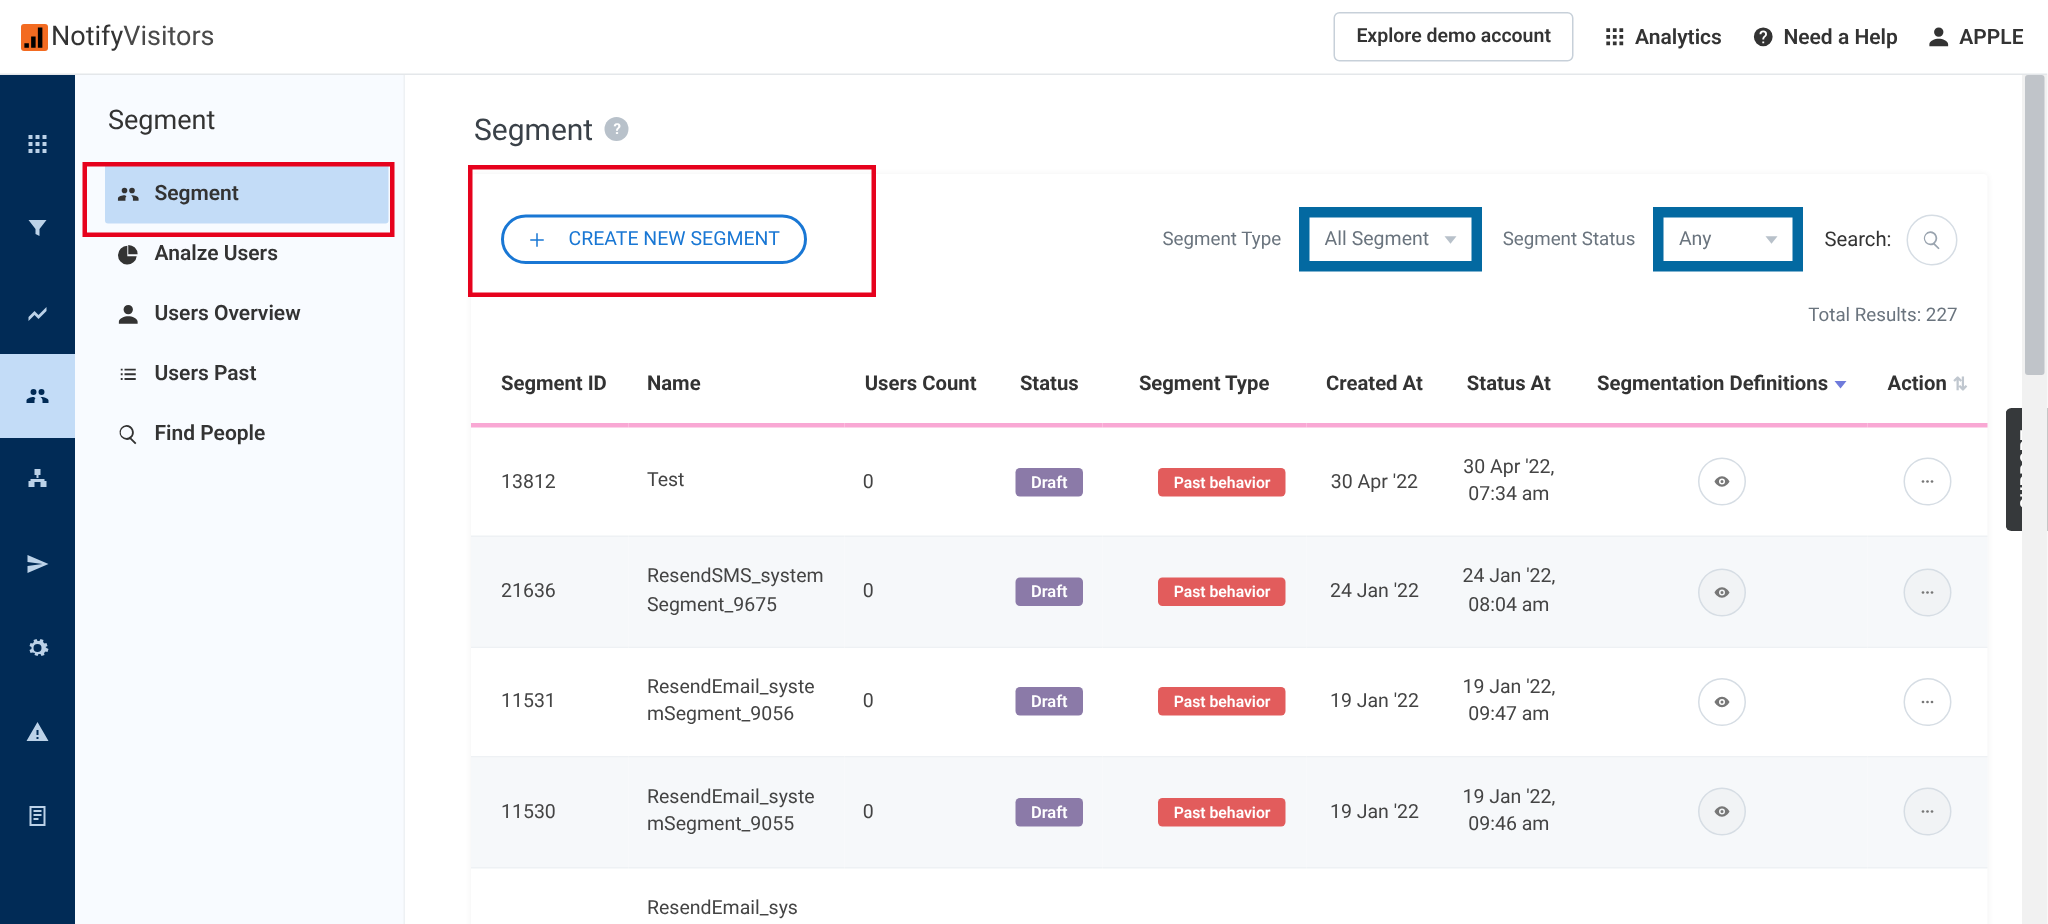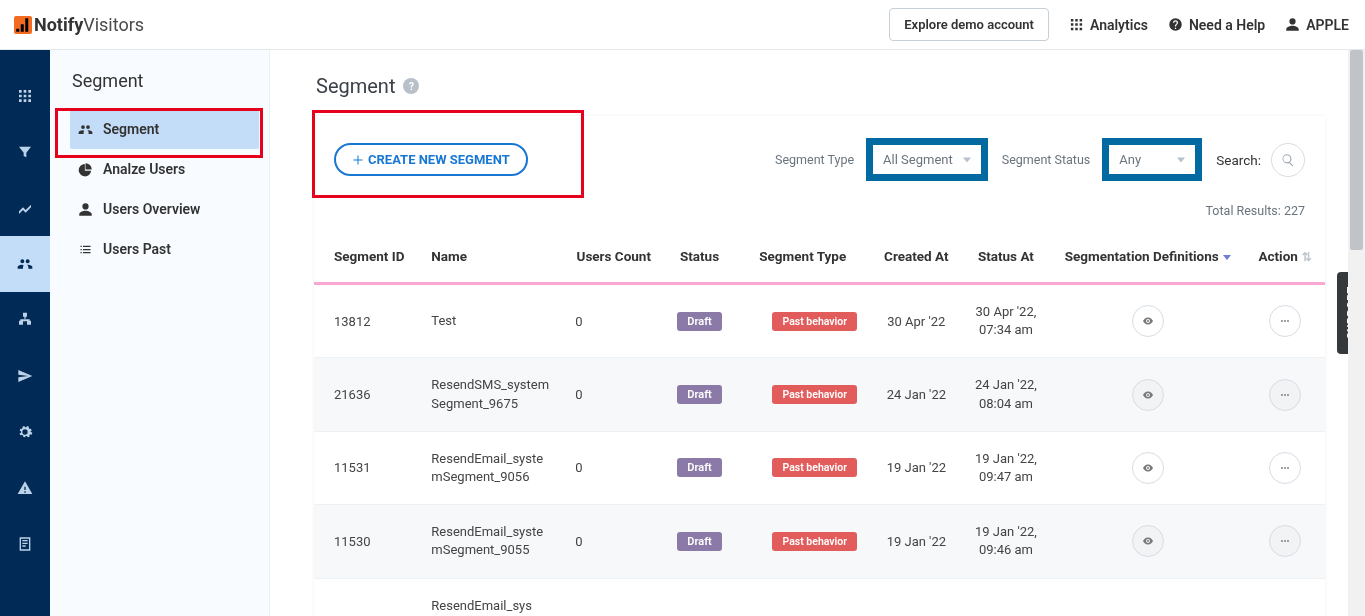--- a/index.html
+++ b/index.html
@@ -2,21 +2,21 @@
 <html><head>
 <meta charset="utf-8">
 <style>
 * { margin: 0; padding: 0; box-sizing: border-box; font-family: -apple-system, BlinkMacSystemFont, "Segoe UI", Roboto, Arial, sans-serif; }
 body { width: 1365px; height: 616px; overflow: hidden; background: #fff; position: relative; }
 
 
 .topbar { height: 50px; border-bottom: 1px solid #e4e7ea; display: flex; align-items: center; padding: 0 16px 0 14px; }
 .logo { display: flex; align-items: center; font-size: 18px; font-weight: 700; color: #333; }
 .logo-icon { display: inline-flex; align-items: center; justify-content: center; width: 18px; height: 18px; background: #f36b21; color: #fff; font-size: 11px; margin-right: 2px; border-radius: 2px; }
-.logo .bold { font-weight: 700; }
+.logo .bold { font-weight: 400; }
 .logo .light { font-weight: 400; color: #4a4a4a; }
 .topbar-spacer { flex: 1; }
 .topbar-right { display: flex; align-items: center; gap: 20px; margin-left: 24px; }
 .btn-outline { border: 1px solid #c7d0d9; background: #fff; padding: 8px 14px; border-radius: 4px; font-size: 13px; font-weight: 600; color: #333; cursor: pointer; }
 .topbar-link { display: flex; align-items: center; gap: 6px; font-size: 14px; color: #333; font-weight: 600; cursor: pointer; }
 .topbar-link svg { width: 15px; height: 15px; fill: #333; }
 
 
 .shell { display: flex; height: calc(100% - 50px); }
 
@@ -35,21 +35,21 @@
 .subside-item svg { width: 15px; height: 15px; fill: #333; }
 .highlight-box-1 { position: absolute; left: 55px; top: 108px; width: 208px; height: 50px; border: 3px solid #e6021d; pointer-events: none; }
 
 
 .main { flex: 1; overflow: auto; padding: 24px 40px 0 44px; position: relative; }
 .page-title { font-size: 20px; color: #3a4148; font-weight: 400; display: flex; align-items: center; gap: 8px; margin-bottom: 18px; margin-left: 2px;}
 .help-circ { width: 16px; height: 16px; border-radius: 50%; background: #b8c1ca; color: #fff; font-size: 10px; display: inline-flex; align-items: center; justify-content: center; font-weight: 700; }
 
 .card { background: #fff; box-shadow: 0 0 4px rgba(0,0,0,0.06); border-radius: 3px; margin-bottom: 10px; }
 .filterbar { display: flex; align-items: center; padding: 22px 20px; gap: 14px; }
-.btn-create { border: 2px solid #1977d4; color: #1977d4; background: #fff; border-radius: 18px; padding: 7px 16px; font-size: 13px; font-weight: 700; cursor: pointer; display: inline-flex; align-items: center; gap: 4px; }
+.btn-create { border: 2px solid #1977d4; color: #1977d4; background: #fff; border-radius: 18px; padding: 7px 16px; font-size: 13px; font-weight: 400; cursor: pointer; display: inline-flex; align-items: center; gap: 15px; }
 .btn-create svg { width: 12px; height: 12px; fill: #1977d4; }
 .filter-spacer { flex: 1; }
 .filter-group { display: flex; align-items: center; gap: 12px; }
 .filter-label { font-size: 12.5px; color: #6a747e; }
 .select { border: 7px solid #0369a1; padding: 7px 28px 7px 10px; font-size: 13px; color: #6a747e; background: #fff; position: relative; cursor: pointer; min-width: 100px; }
 .select::after { content: ""; position: absolute; right: 10px; top: 50%; transform: translateY(-50%); border-left: 4px solid transparent; border-right: 4px solid transparent; border-top: 5px solid #b8c1ca; }
 .search-group { display: flex; align-items: center; gap: 10px; }
 .search-label { font-size: 13.5px; color: #333; }
 .search-btn { width: 34px; height: 34px; border: 1px solid #d6dde4; border-radius: 50%; background: #fff; display: flex; align-items: center; justify-content: center; cursor: pointer; }
 .search-btn svg { width: 14px; height: 14px; fill: #9aa4af; }
@@ -186,20 +186,26 @@
       <svg viewBox="0 0 24 24">
           <path d="M12 12a5 5 0 100-10 5 5 0 000 10zm0 2c-4 0-10 2-10 6v2h20v-2c0-4-6-6-10-6z"></path>
         </svg>
       <span>Users Overview</span>
     </div>
     <div class="subside-item">
       <svg viewBox="0 0 24 24">
           <path d="M4 6h2v2H4zm4 0h12v2H8zM4 11h2v2H4zm4 0h12v2H8zM4 16h2v2H4zm4 0h12v2H8z"></path>
         </svg>
       <span>Users Past</span>
+    </div>
+    <div class="subside-item">
+      <svg viewBox="0 0 24 24">
+          <path d="M10 2a8 8 0 015.3 13.9l5.4 5.4-1.4 1.4-5.4-5.4A8 8 0 1110 2zm0 2a6 6 0 100 12 6 6 0 000-12z"></path>
+        </svg>
+      <span>Find People</span>
     </div>
   </div>
 
   <div class="main">
     <div class="page-title">
       <span>Segment</span>
       <span class="help-circ">?</span>
     </div>
 
     <div class="card">

